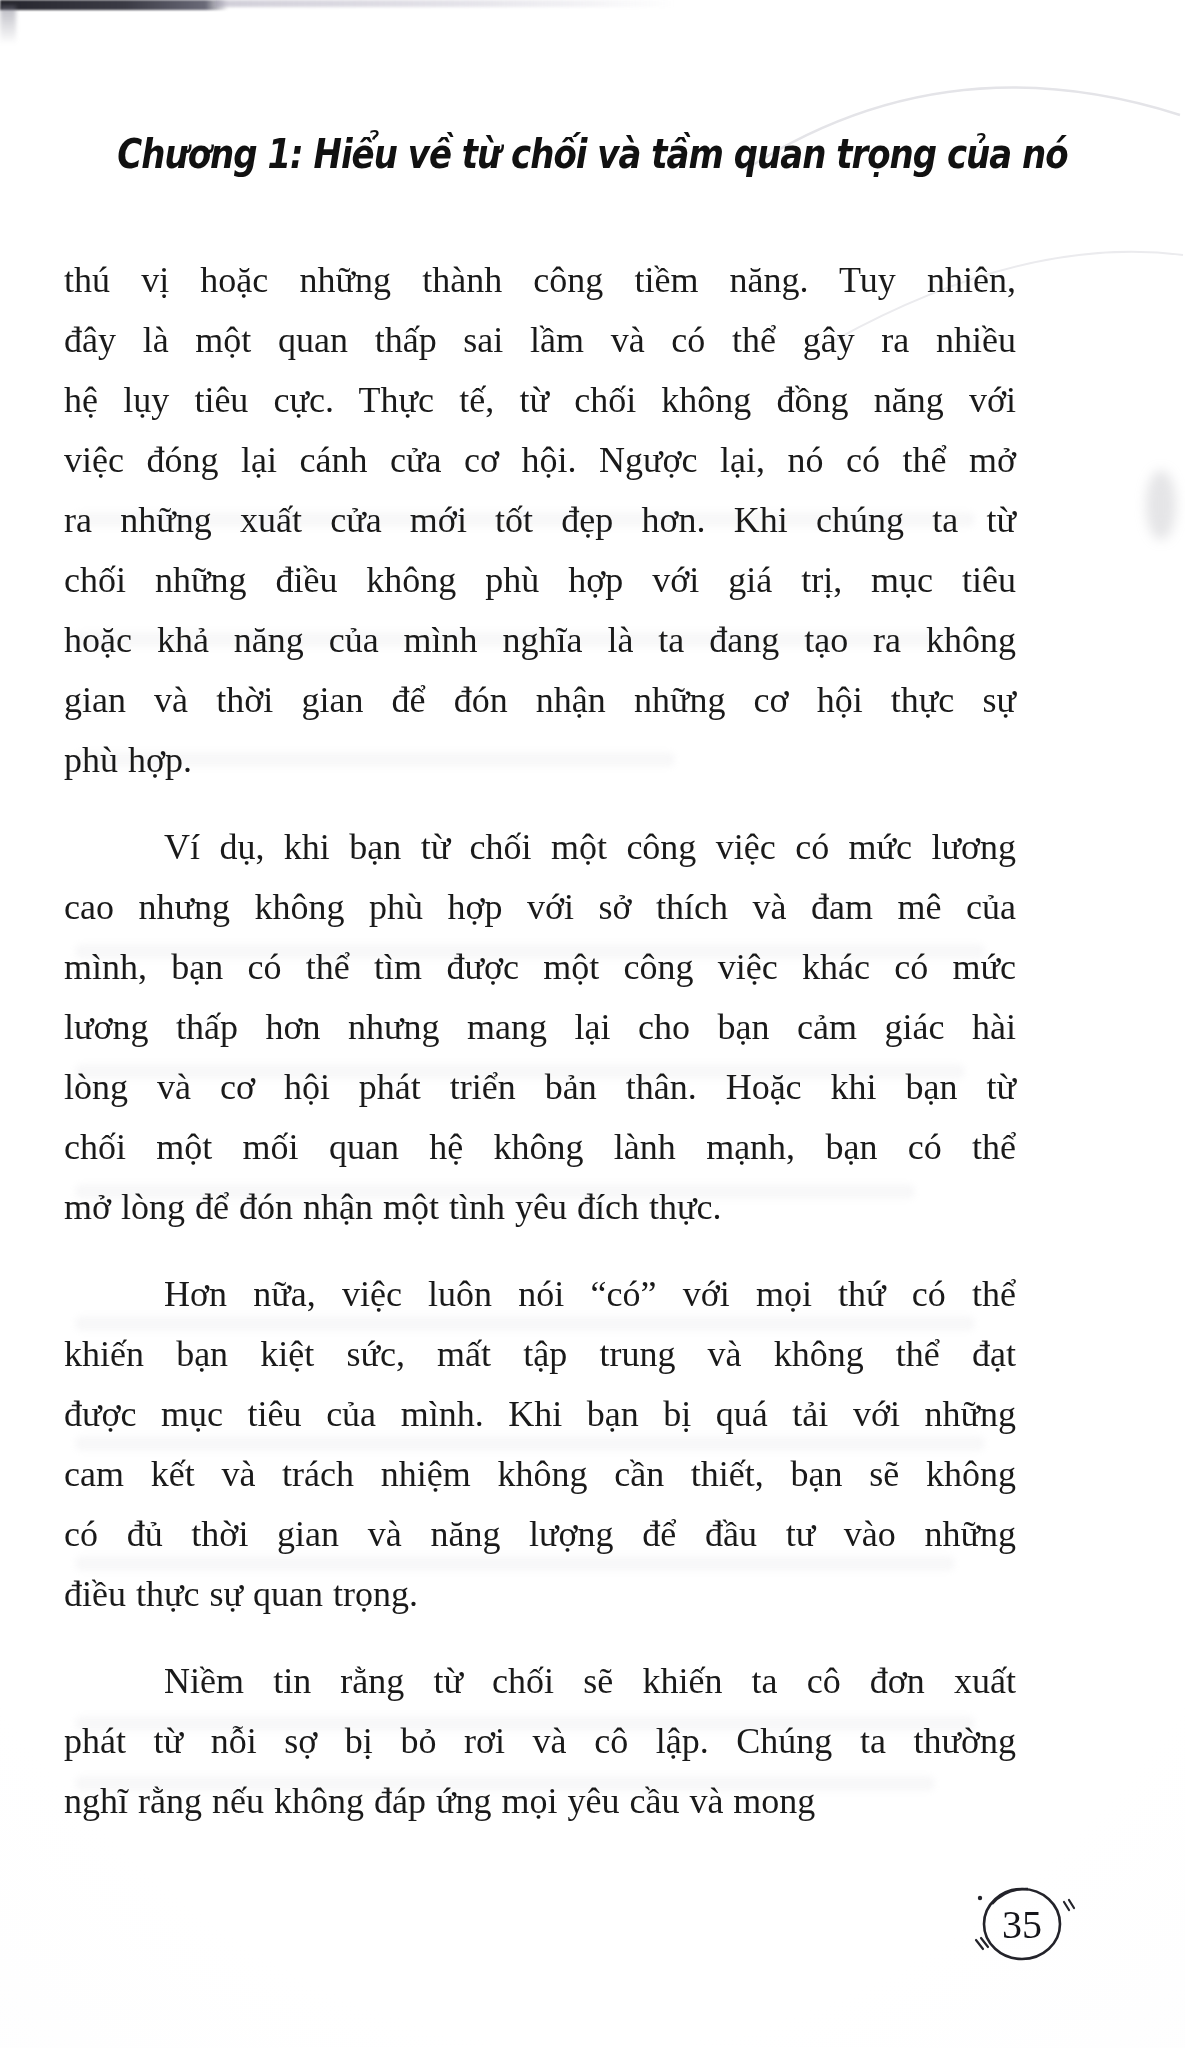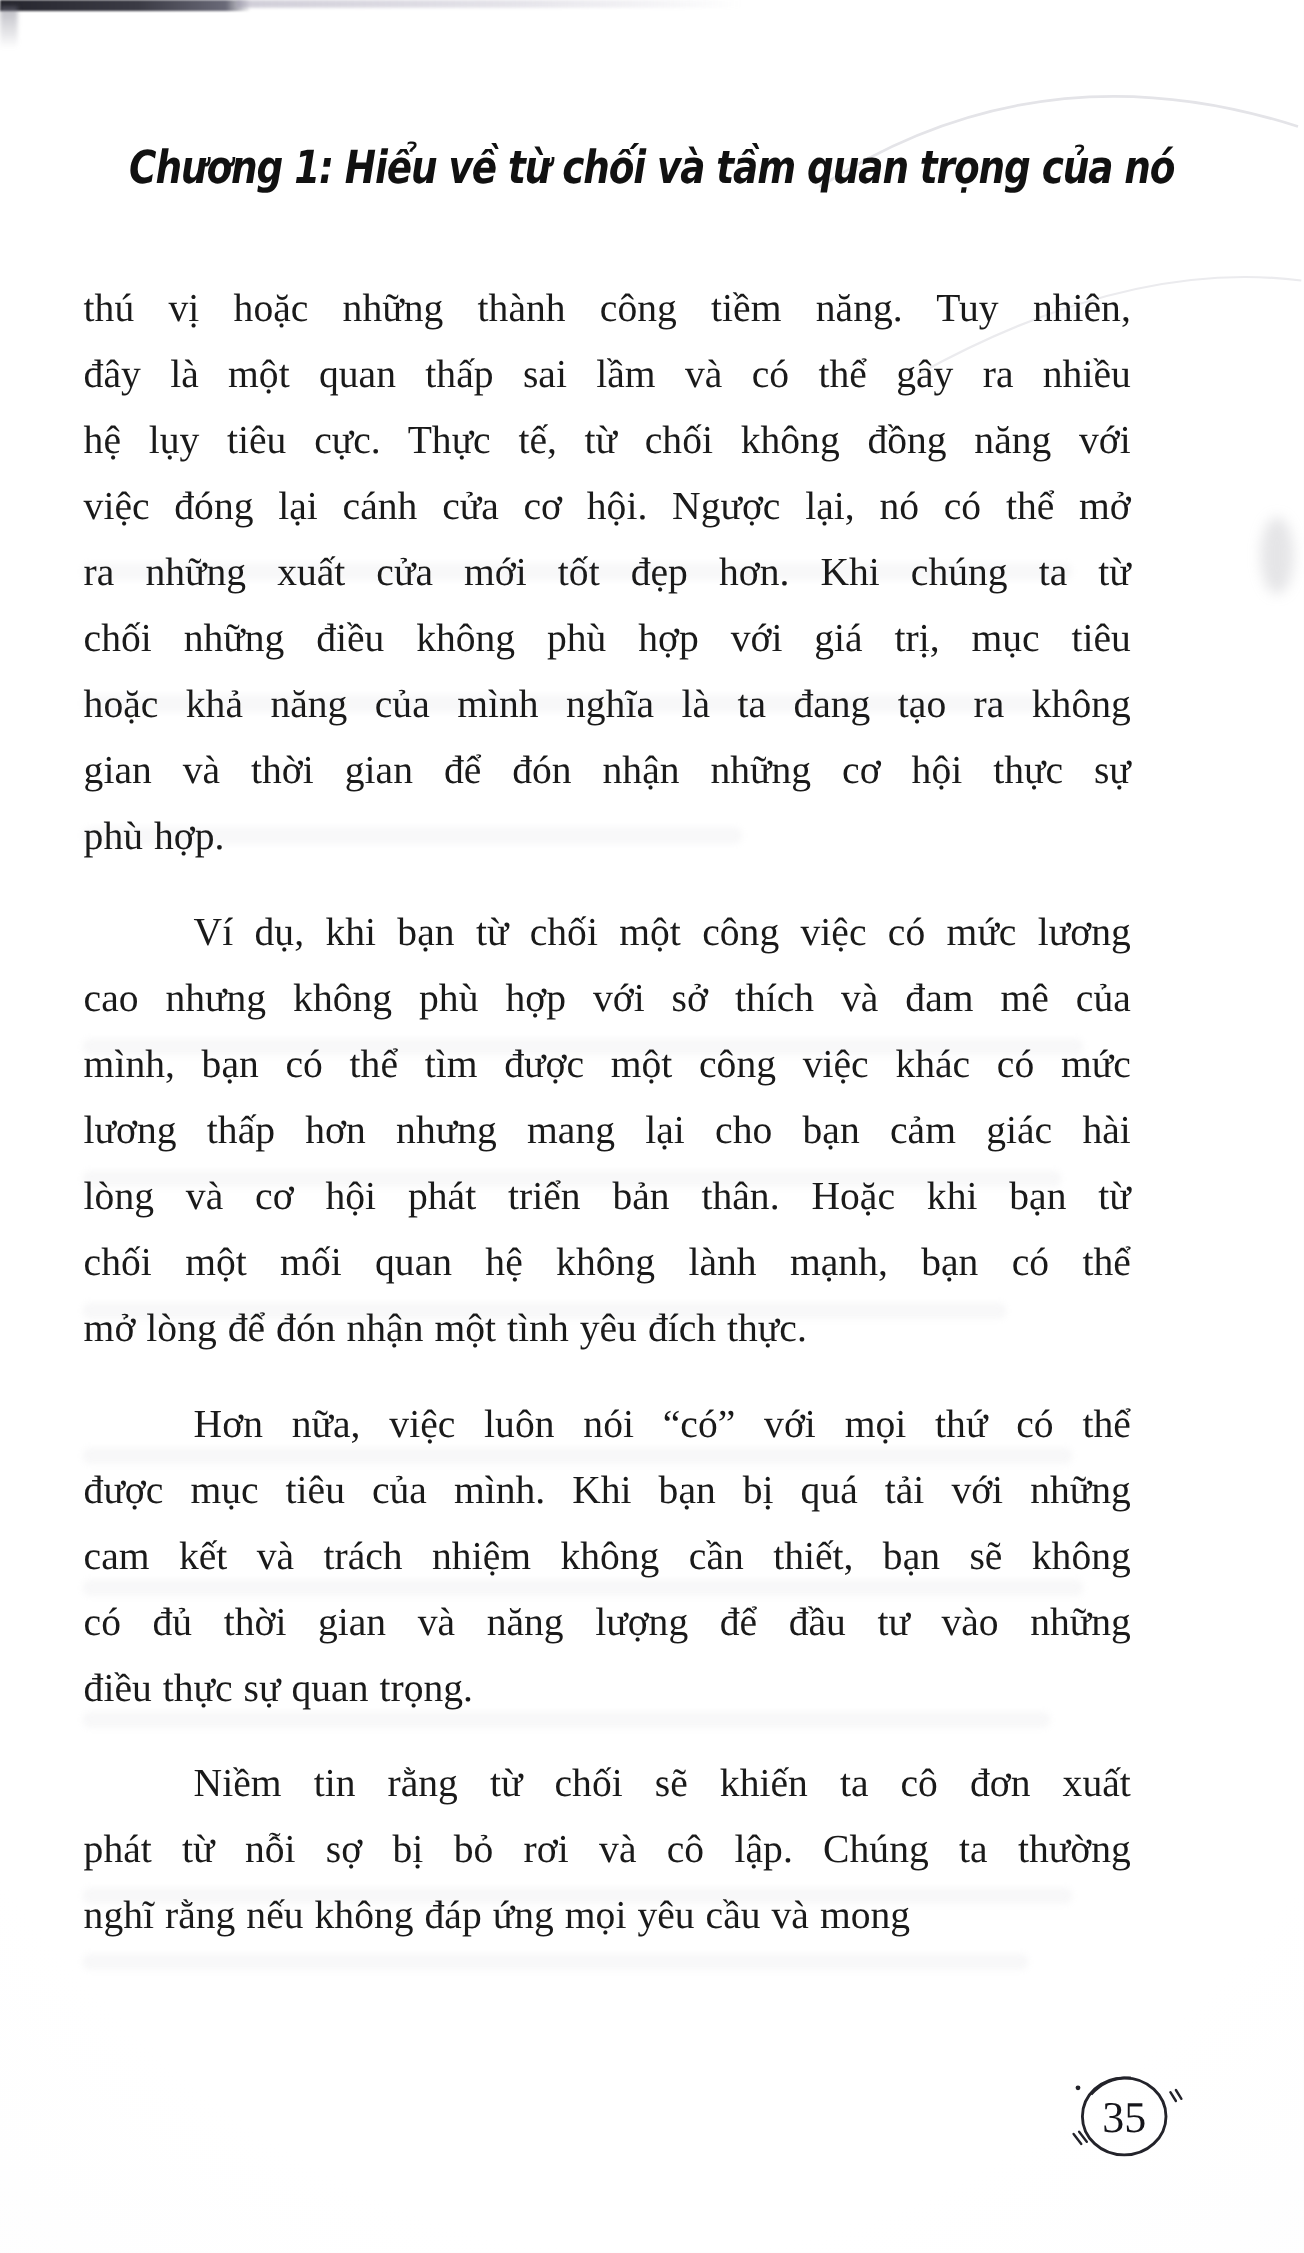--- a/index.html
+++ b/index.html
@@ -41,21 +41,21 @@
     position:absolute;left:0;top:118px;width:100%;height:70px;line-height:70px;
     text-align:center;color:#111;
     font-family:"DejaVu Sans", sans-serif;
     font-style:italic;font-weight:bold;font-size:34px;letter-spacing:-1px;
     transform:scaleY(1.22);
   }
 
   
   .body-text{
     position:absolute;left:64px;top:250px;width:952px;
-    font-size:36px;line-height:60px;color:#1a1a1a;margin-left:12px;
+    font-size:36px;line-height:60px;color:#1a1a1a;
   }
   .paragraph + .paragraph{margin-top:27px;}
   .line{
     text-align:justify;text-align-last:justify;
     word-spacing:1px;
   }
   .line.last{text-align-last:left;}
   .line.indented{padding-left:100px;}
   .line .bold{font-weight:normal;}
 
@@ -115,20 +115,21 @@
         <div class="line indented"><span>Ví dụ, khi bạn từ chối một công việc có mức lương</span></div>
         <div class="line"><span>cao nhưng không phù hợp với sở thích và đam mê của</span></div>
         <div class="line"><span>mình, bạn có thể tìm được một công việc khác có mức</span></div>
         <div class="line"><span>lương thấp hơn nhưng mang lại cho bạn cảm giác hài</span></div>
         <div class="line"><span>lòng và cơ hội phát triển bản thân. Hoặc khi bạn từ</span></div>
         <div class="line"><span>chối một mối quan hệ không lành mạnh, bạn có thể</span></div>
         <div class="line last"><span>mở lòng để đón nhận một tình yêu đích thực.</span></div>
       </div>
       <div class="paragraph">
         <div class="line indented"><span>Hơn nữa, việc luôn nói “có” với mọi thứ có thể</span></div>
+        <div class="line"><span>khiến bạn kiệt sức, mất tập trung và không thể đạt</span></div>
         <div class="line"><span>được mục tiêu của mình. Khi bạn bị quá tải với những</span></div>
         <div class="line"><span>cam kết và trách nhiệm không cần thiết, bạn sẽ không</span></div>
         <div class="line"><span>có đủ thời gian và năng lượng để đầu tư vào những</span></div>
         <div class="line last"><span>điều thực sự quan trọng.</span></div>
       </div>
       <div class="paragraph">
         <div class="line indented"><span>Niềm tin rằng </span><span class="bold">từ chối sẽ khiến ta cô đơn</span><span> xuất</span></div>
         <div class="line"><span>phát từ nỗi sợ bị bỏ rơi và cô lập. Chúng ta thường</span></div>
         <div class="line last"><span>nghĩ rằng nếu không đáp ứng mọi yêu cầu và mong</span></div>
       </div>

